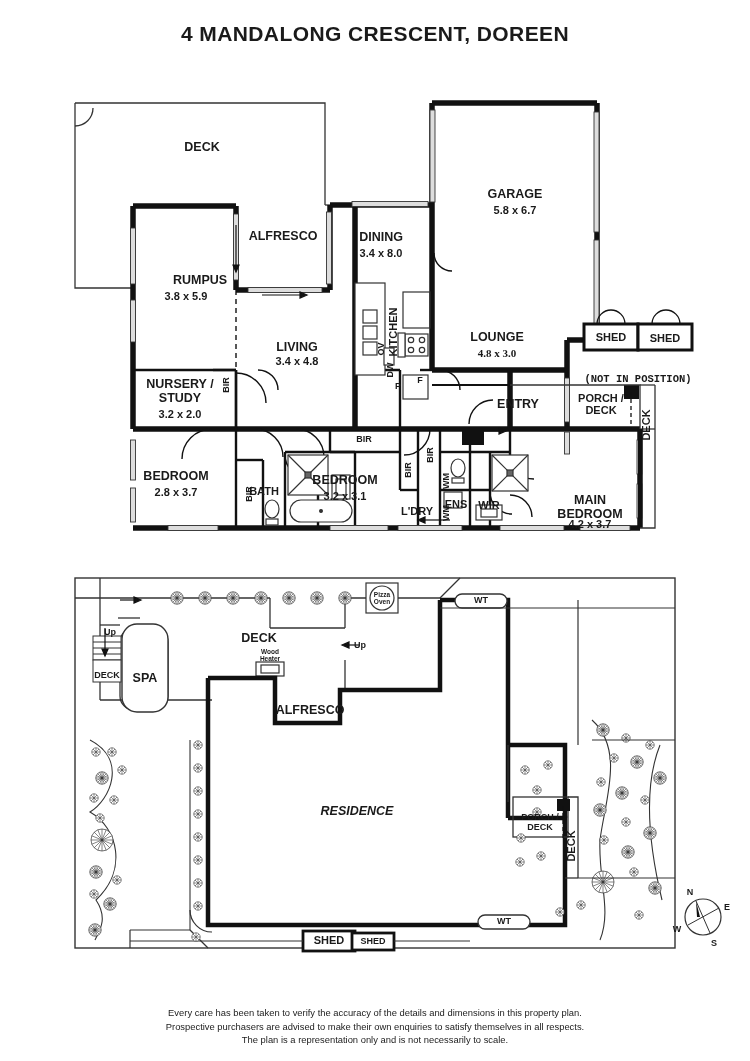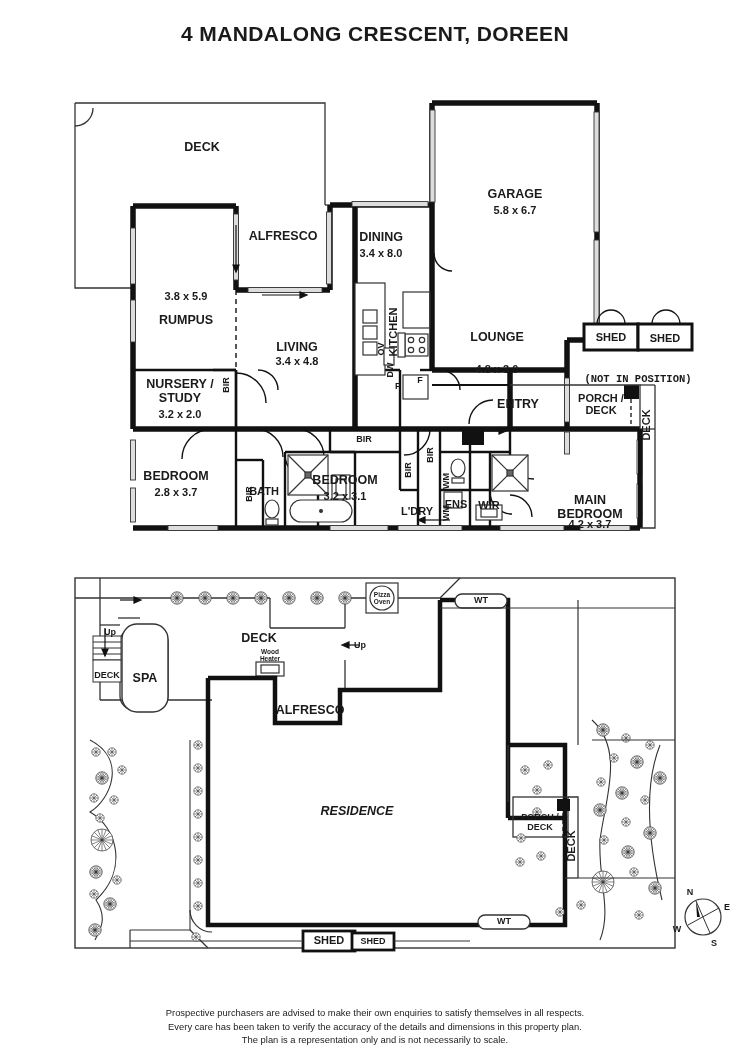--- a/index.html
+++ b/index.html
@@ -493,28 +493,28 @@
 <div class="lbl room" style="left:202px;top:148px;">DECK</div>
 
 <div class="lbl room" style="left:283px;top:237px;">ALFRESCO</div>
 
 <div class="lbl room" style="left:381px;top:238px;">DINING</div>
 <div class="lbl dim" style="left:381px;top:254px;">3.4 x 8.0</div>
 
 <div class="lbl room" style="left:515px;top:195px;">GARAGE</div>
 <div class="lbl dim" style="left:515px;top:211px;">5.8 x 6.7</div>
 
-<div class="lbl room" style="left:186px;top:281px;margin-top:40px;">RUMPUS</div>
+<div class="lbl room" style="left:200px;top:281px;">RUMPUS</div>
 <div class="lbl dim" style="left:186px;top:297px;">3.8 x 5.9</div>
 
 <div class="lbl room" style="left:297px;top:348px;">LIVING</div>
 <div class="lbl dim" style="left:297px;top:362px;">3.4 x 4.8</div>
 
 <div class="lbl room" style="left:497px;top:338px;">LOUNGE</div>
-<div class="lbl dim" style="left:497px;top:370px;">4.8 x 3.0</div>
+<div class="lbl dim" style="left:497px;top:354px;font-family:Liberation Serif, serif;">4.8 x 3.0</div>
 
 <div class="lbl room" style="left:180px;top:391px;">NURSERY /
 STUDY</div>
 <div class="lbl dim" style="left:180px;top:415px;">3.2 x 2.0</div>
 
 <div class="lbl room" style="left:176px;top:477px;">BEDROOM</div>
 <div class="lbl dim" style="left:176px;top:493px;">2.8 x 3.7</div>
 
 <div class="lbl room" style="left:345px;top:481px;">BEDROOM</div>
 <div class="lbl dim" style="left:345px;top:497px;">3.2 x 3.1</div>
@@ -571,16 +571,16 @@
 <div class="lbl small" style="left:504px;top:922px;">WT</div>
 <div class="lbl med" style="left:329px;top:941px;">SHED</div>
 <div class="lbl small" style="left:373px;top:942px;">SHED</div>
 
 <div class="lbl small" style="left:690px;top:893px;">N</div>
 <div class="lbl small" style="left:727px;top:908px;">E</div>
 <div class="lbl small" style="left:714px;top:944px;">S</div>
 <div class="lbl small" style="left:677px;top:930px;">W</div>
 
 <div id="disclaimer">
+  <div>Every care has been taken to verify the accuracy of the details and dimensions in this property plan.</div>
   <div>Prospective purchasers are advised to make their own enquiries to satisfy themselves in all respects.</div>
-  <div>Every care has been taken to verify the accuracy of the details and dimensions in this property plan.</div>
   <div>The plan is a representation only and is not necessarily to scale.</div>
 </div>
 
 </body></html>

